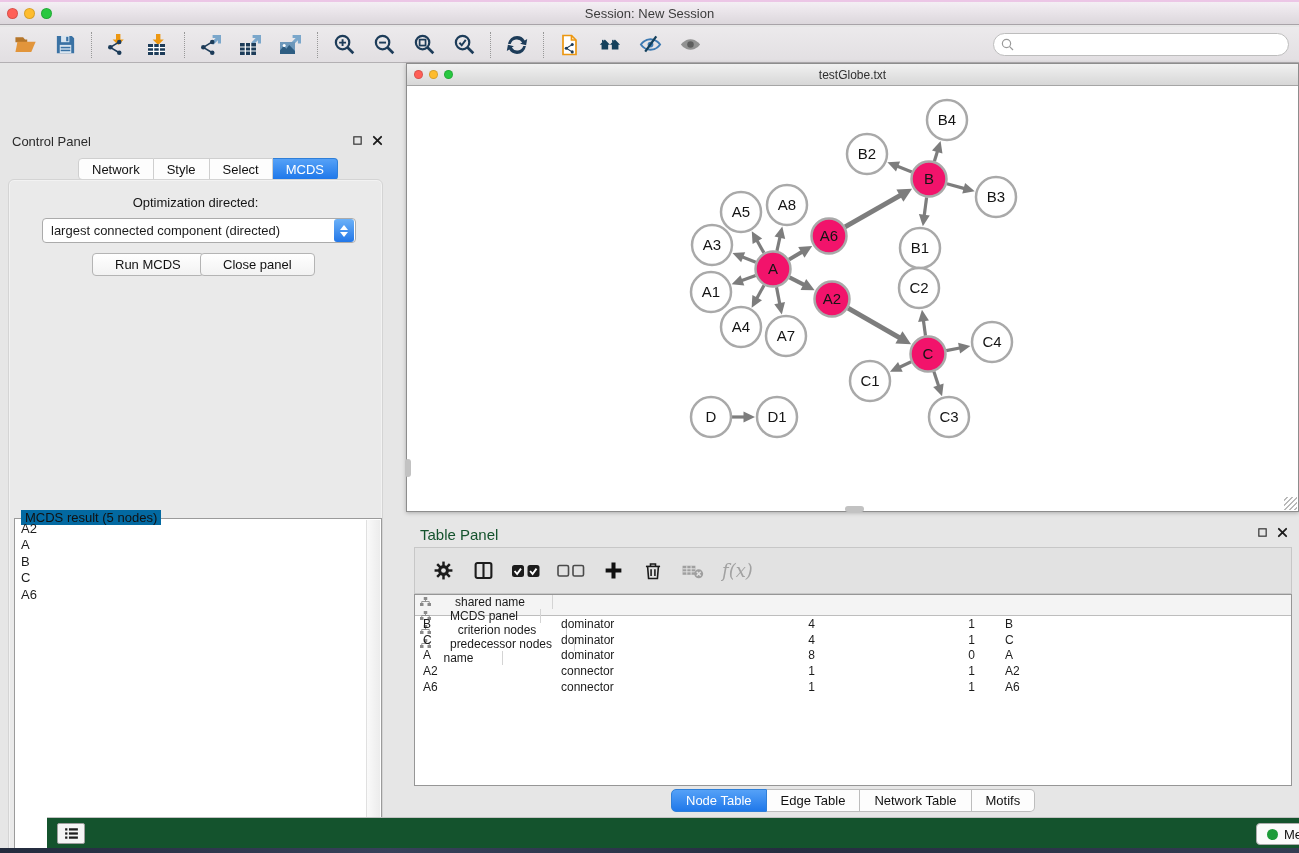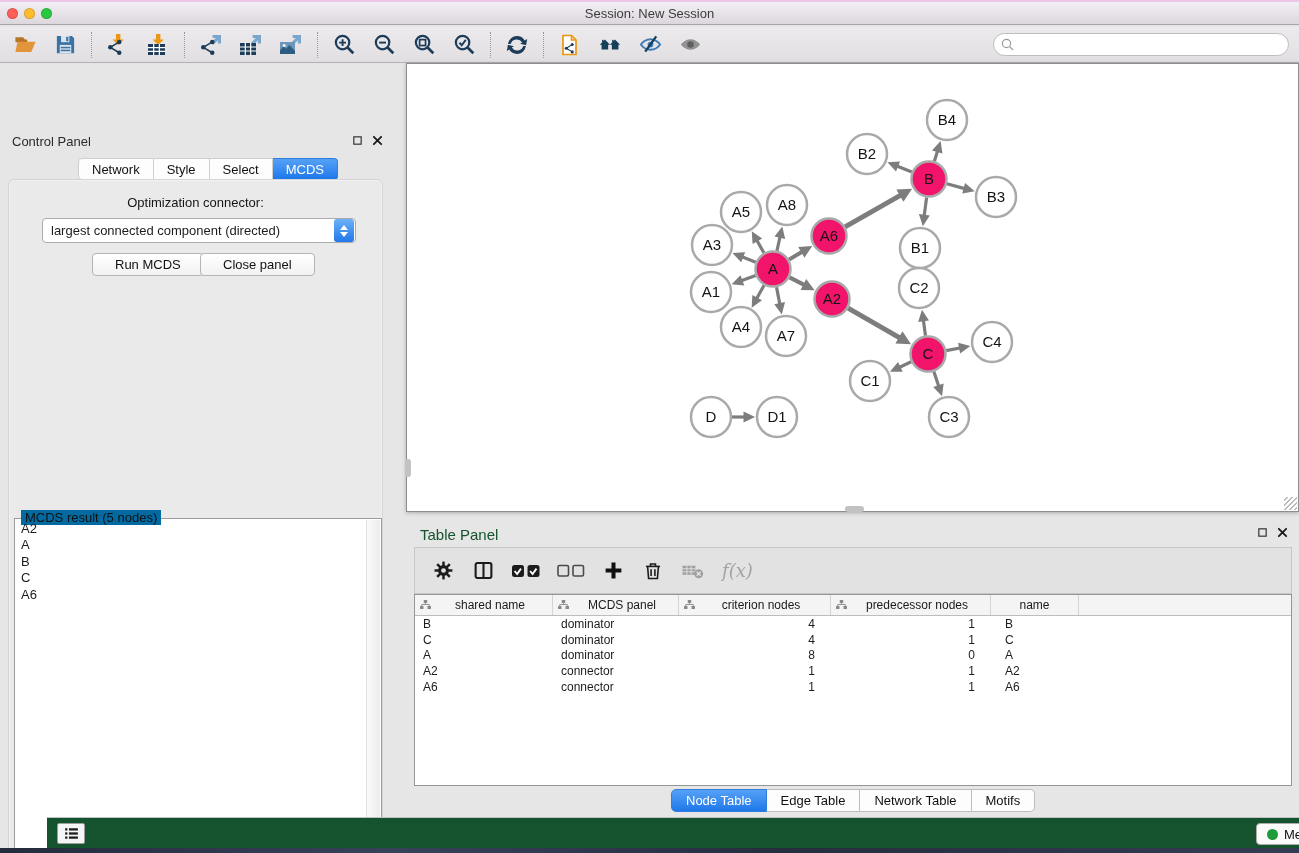--- a/index.html
+++ b/index.html
@@ -76,21 +76,21 @@
     background:repeating-linear-gradient(135deg, transparent 0 2px, #b9b9b9 2px 3.5px); }
 
   
   #table-panel { top:520px; left:406px; width:893px; height:297px; }
   #tp-title { left:14px; top:6px; font-size:15px; color:#14532d; }
   #tp-btns { left:851px; top:7px; }
   #tp-toolbar { left:8px; top:27px; width:878px; height:47px; background:#e2e2e2; border:1px solid #c7c7c7;
     display:flex; align-items:center; padding-left:16px; gap:16px; }
   #tp-toolbar .tbtn { width:auto; min-width:24px; }
   #node-table { left:8px; top:74px; width:878px; height:192px; background:#fff; border:1px solid #969696; overflow:hidden; }
-  .thead { display:flex; height:21px; border-bottom:1px solid #bdbdbd; font-size:12px; background:#f4f4f4; }
+  .thead { display:flex; height:21px; border-bottom:1px solid #bdbdbd; font-size:12px; background:#f4f4f4;flex-direction:column; }
   .th { display:flex; align-items:center; border-right:1px solid #d4d4d4; padding:0 4px; }
   .th .lbl { flex:1; text-align:center; color:#1a1a1a; }
   .trow { display:flex; height:15.8px; font-size:12px; align-items:center; }
   .td { padding:0 8px; white-space:nowrap; overflow:hidden; }
   .td.num { text-align:right; padding-right:16px; }
   .td.name { padding-left:14px; }
   #bottom-tabs { left:265px; top:269px; height:23px; display:flex; }
   .btab { height:23px; padding:0 14px; display:flex; align-items:center; font-size:13px;
     background:#fdfdfd; border:1px solid #bdbdbd; border-left:none; color:#111; }
   .btab:first-child { border-left:1px solid #bdbdbd; border-radius:5px 0 0 5px; }
@@ -333,21 +333,21 @@
         </svg>
     </span>
   </div>
   <div id="cp-tabs" class="abs tabs">
       <div class="tab">Network</div>
       <div class="tab">Style</div>
       <div class="tab">Select</div>
       <div class="tab selected">MCDS</div>
     </div>
   <div id="cp-body" class="abs"></div>
-  <div id="opt-label" class="abs">Optimization connector:</div>
+  <div id="opt-label" class="abs">Optimization directed:</div>
   <div id="criterion" class="abs">
     <span class="val">largest connected component (directed)</span>
     <span class="stepper">
         <span class="arr-up"></span>
         <span class="arr-dn"></span>
       </span>
   </div>
   <button id="run-btn" class="abs pushbtn">Run MCDS</button>
   <button id="close-panel-btn" class="abs pushbtn">Close panel</button>
   <div id="result-box" class="abs">
@@ -357,20 +357,28 @@
         <div>A</div>
         <div>B</div>
         <div>C</div>
         <div>A6</div>
       </div>
     <div id="result-scroll"></div>
   </div>
 </div>
 
 <div id="net-window" class="abs">
+  <div id="net-titlebar">
+    <div class="lights small">
+      <span class="light red"></span>
+      <span class="light yellow"></span>
+      <span class="light green"></span>
+    </div>
+    <div class="title">testGlobe.txt</div>
+  </div>
   <div id="graph-canvas">
     <svg id="graph-svg" width="891" height="426" viewBox="0 0 891 426">
         <line x1="348.65502495941627" y1="189.43442622473268" x2="333.5145845555447" y2="195.05104121326568" stroke="#7d7d7d" stroke-width="3.2"></line>
         <polygon points="324.6264568050185,198.3482498949125 333.4837356025518,189.2175646904622 337.29569838217725,199.49329044423507" fill="#7d7d7d"></polygon>
         <line x1="348.7845298935984" y1="176.22670028600592" x2="334.29421615943363" y2="170.52559324305588" stroke="#7d7d7d" stroke-width="3.2"></line>
         <polygon points="325.47245093734244,167.05473479501998 338.1617092754061,166.1583404454833 334.1489868502507,176.35734327608662" fill="#7d7d7d"></polygon>
         <line x1="357.06306915614033" y1="199.19818715449568" x2="349.2072747548488" y2="213.43681450683653" stroke="#7d7d7d" stroke-width="3.2"></line>
         <polygon points="344.6277015440494,221.73729095141053 345.37526373220464,209.03839529962883 354.97159514913835,214.33292297793705" fill="#7d7d7d"></polygon>
         <line x1="356.9436070009087" y1="166.86829997036858" x2="349.41055414115647" y2="153.45004956393495" stroke="#7d7d7d" stroke-width="3.2"></line>
         <polygon points="344.769764647568,145.1836432784806 355.16809479848416,152.51136666794807 345.6111525106593,157.87666760146377" fill="#7d7d7d"></polygon>

